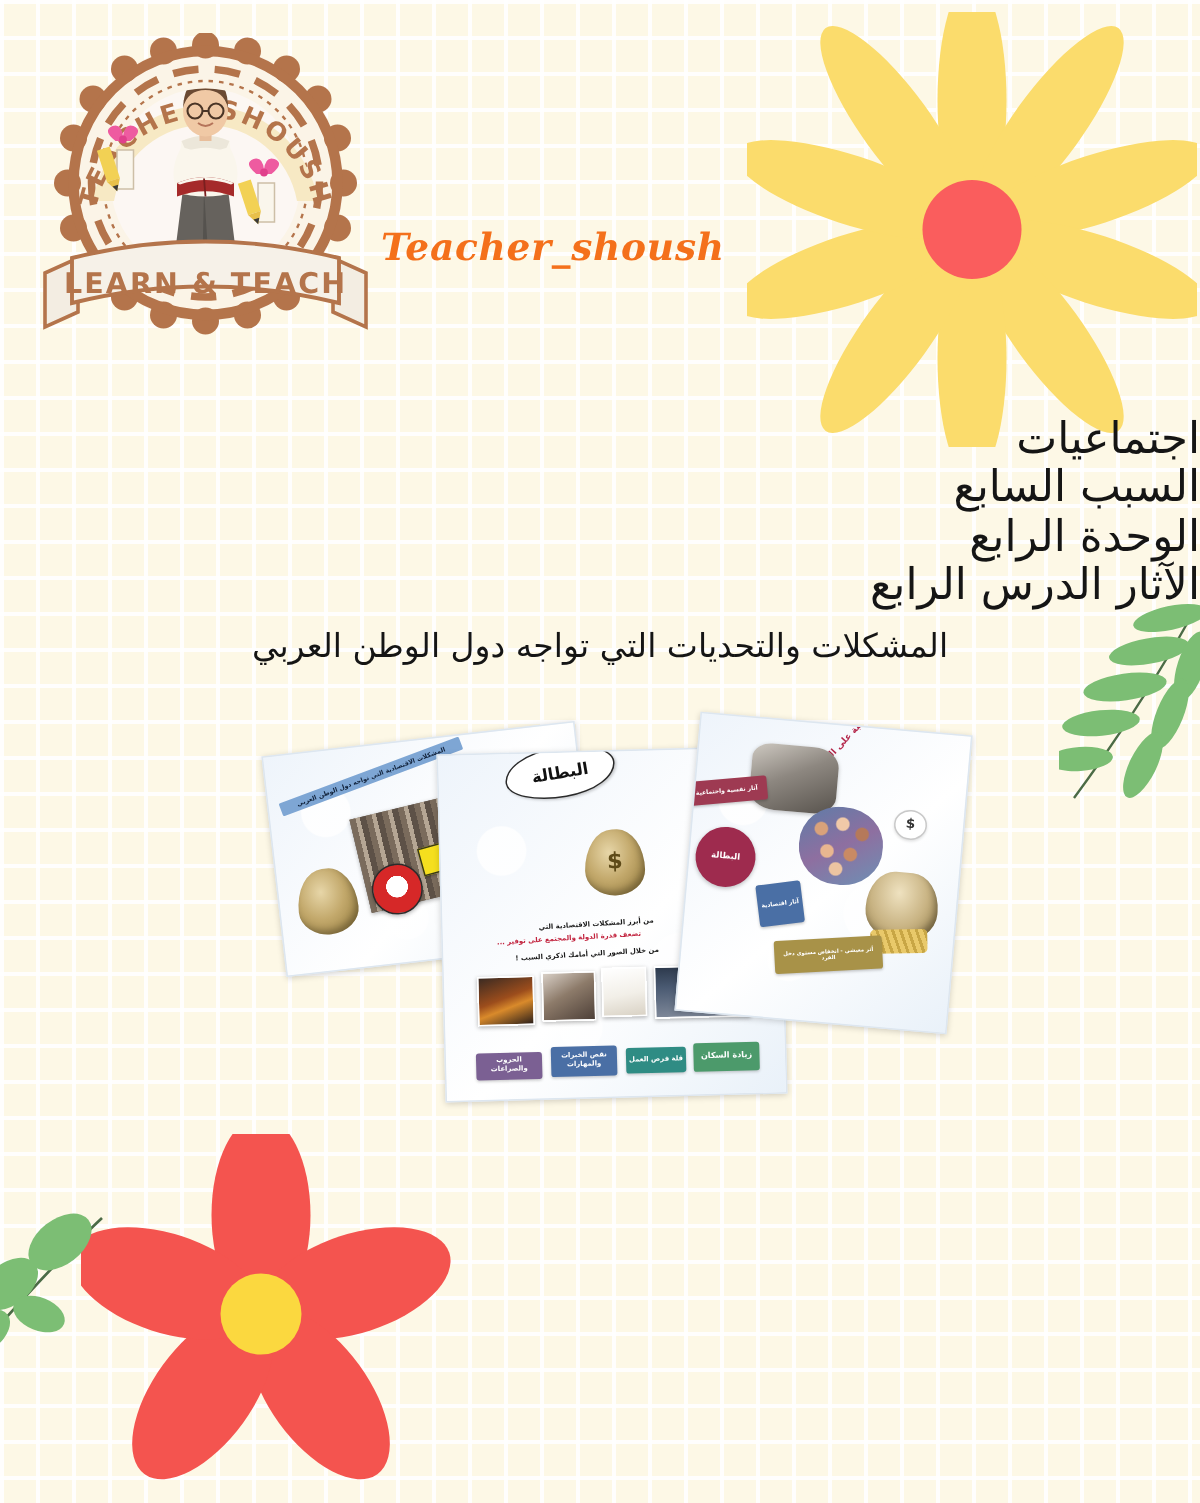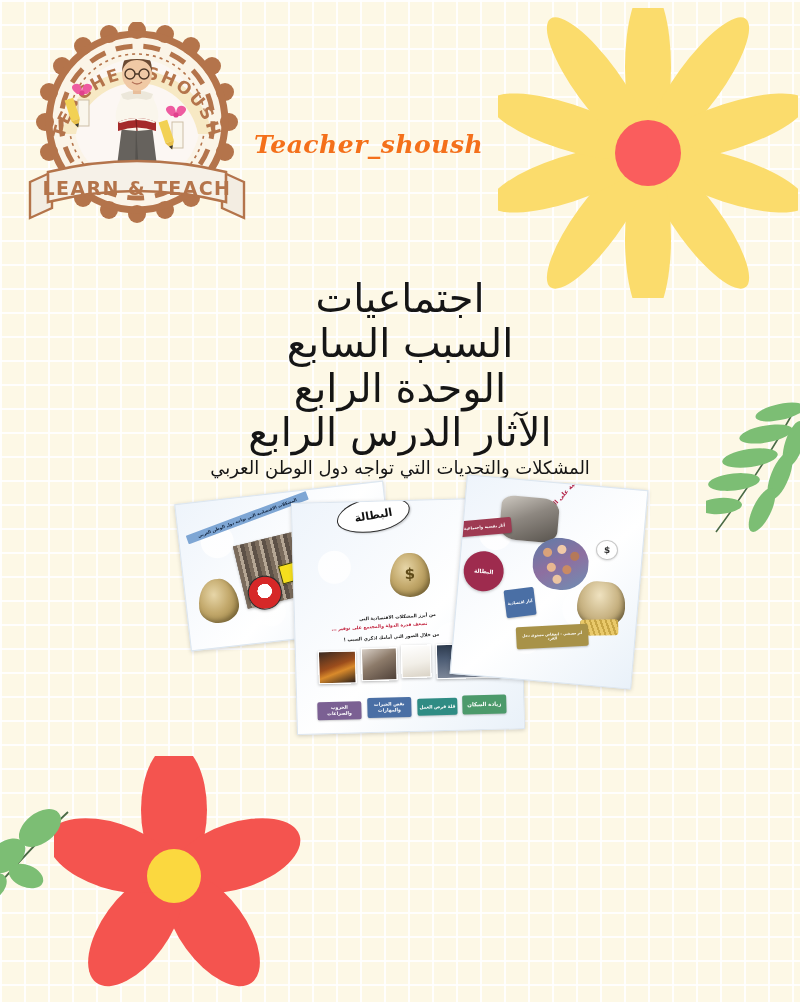--- a/index.html
+++ b/index.html
@@ -29,21 +29,21 @@
   .logo-wrap {
     position: absolute;
     left: 22px; top: 22px;
     width: 230px; height: 215px;
   }
   .logo-wrap svg { width: 100%; height: 100%; display:block; }
 
   
   .brand {
     position: absolute;
-    left: 254px; top: 130px;
+    left: 254px; top: 150px;
     font-family: "DejaVu Serif", "Liberation Serif", serif;
     font-style: italic;
     font-weight: bold;
     font-size: 25px;
     letter-spacing: 0.5px;
     color: #F4701B;
     white-space: nowrap;
   }
 
   
@@ -61,30 +61,31 @@
   
   .title-block {
     position: absolute;
     left: 0; top: 276px;
     width: 800px;
     text-align: center;
     direction: rtl;
     color: #151515;
   }
   .title-block .t-line {
-    font-size: 40px;
+    font-size: 29px;
     line-height: 1.12;
     font-weight: 400;
     letter-spacing: 0px;
     white-space: nowrap;
+    text-align: right;
   }
   .title-block .t-sub {
-    font-size: 18px;
+    font-size: 22px;
     line-height: 1.2;
-    margin-top: 2px;
+    margin-top: 13px;
     white-space: nowrap;
   }
 
   
   .collage {
     position: absolute;
     left: 176px; top: 470px;
     width: 460px; height: 280px;
   }
   .slide {

